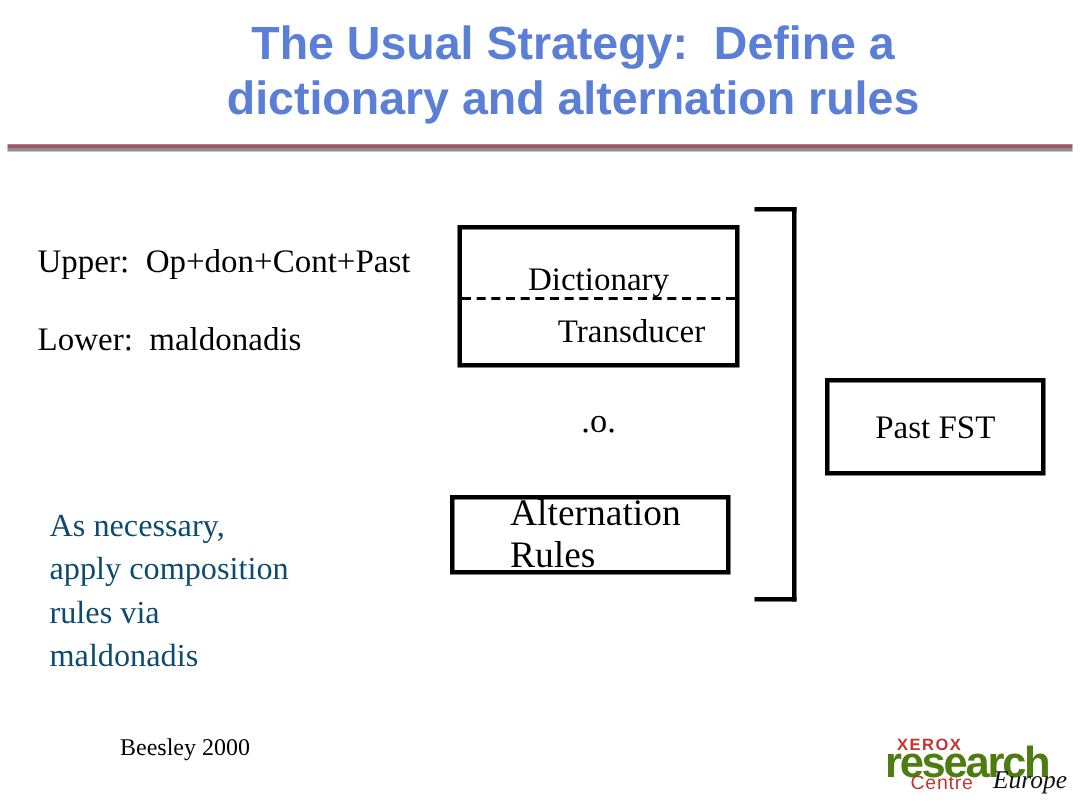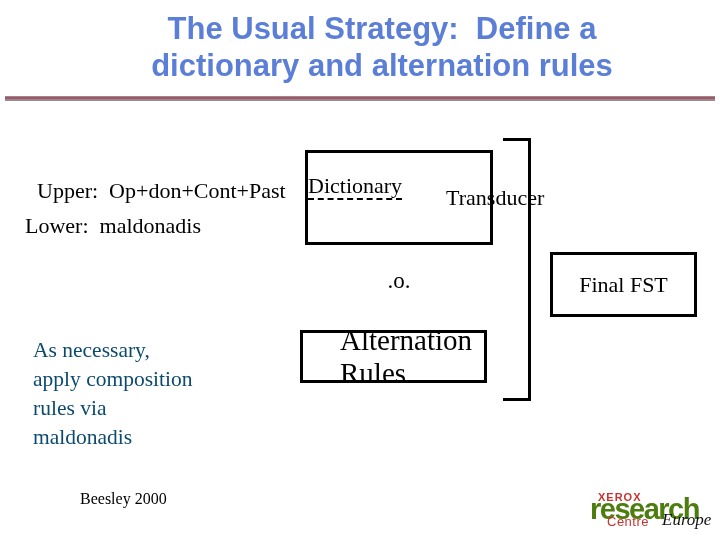--- a/index.html
+++ b/index.html
@@ -44,32 +44,33 @@
       #8f8f8f 3px, #8f8f8f 5px);
   }
   
   .upper-label, .lower-label {
     position: absolute;
     left: 25px;
     font-size: 22px;
     color: #000;
     white-space: pre;
   }
-  .upper-label { top: 178px; margin-left: 12px; }
+  .upper-label { top: 161px; }
   .lower-label { top: 213px; }
   
   .dict-box {
     position: absolute;
     left: 305px;
     top: 150px;
     width: 188px;
     height: 95px;
     border: 3px solid #000;
     box-sizing: border-box;
     display: flex;
+    flex-direction: column;
   }
   .dict-top {
     height: 45px;
     border-bottom: 2px dashed #000;
     display: flex;
     align-items: flex-end;
     justify-content: center;
     font-size: 22px;
     line-height: 24px;
   }
@@ -96,21 +97,21 @@
     position: absolute;
     left: 300px;
     top: 330px;
     width: 187px;
     height: 53px;
     border: 3px solid #000;
     box-sizing: border-box;
     display: flex;
     align-items: center;
     justify-content: center;
-    font-size: 29px;
+    font-size: 25px;
     padding-left: 37px;
   }
   
   .final-box {
     position: absolute;
     left: 550px;
     top: 252px;
     width: 147px;
     height: 65px;
     border: 3px solid #000;
@@ -222,21 +223,21 @@
 
   <div class="compose-op">.o.</div>
 
   <div class="alt-box">
     <span>Alternation Rules</span>
   </div>
 
   <div class="bracket"></div>
 
   <div class="final-box">
-    <span>Final FST</span>
+    <span>Past FST</span>
   </div>
 
   <div class="note">
     <div>As necessary,</div>
     <div>apply composition</div>
     <div>rules via</div>
     <div>maldonadis</div>
   </div>
 
   <div class="citation">Beesley 2000</div>

